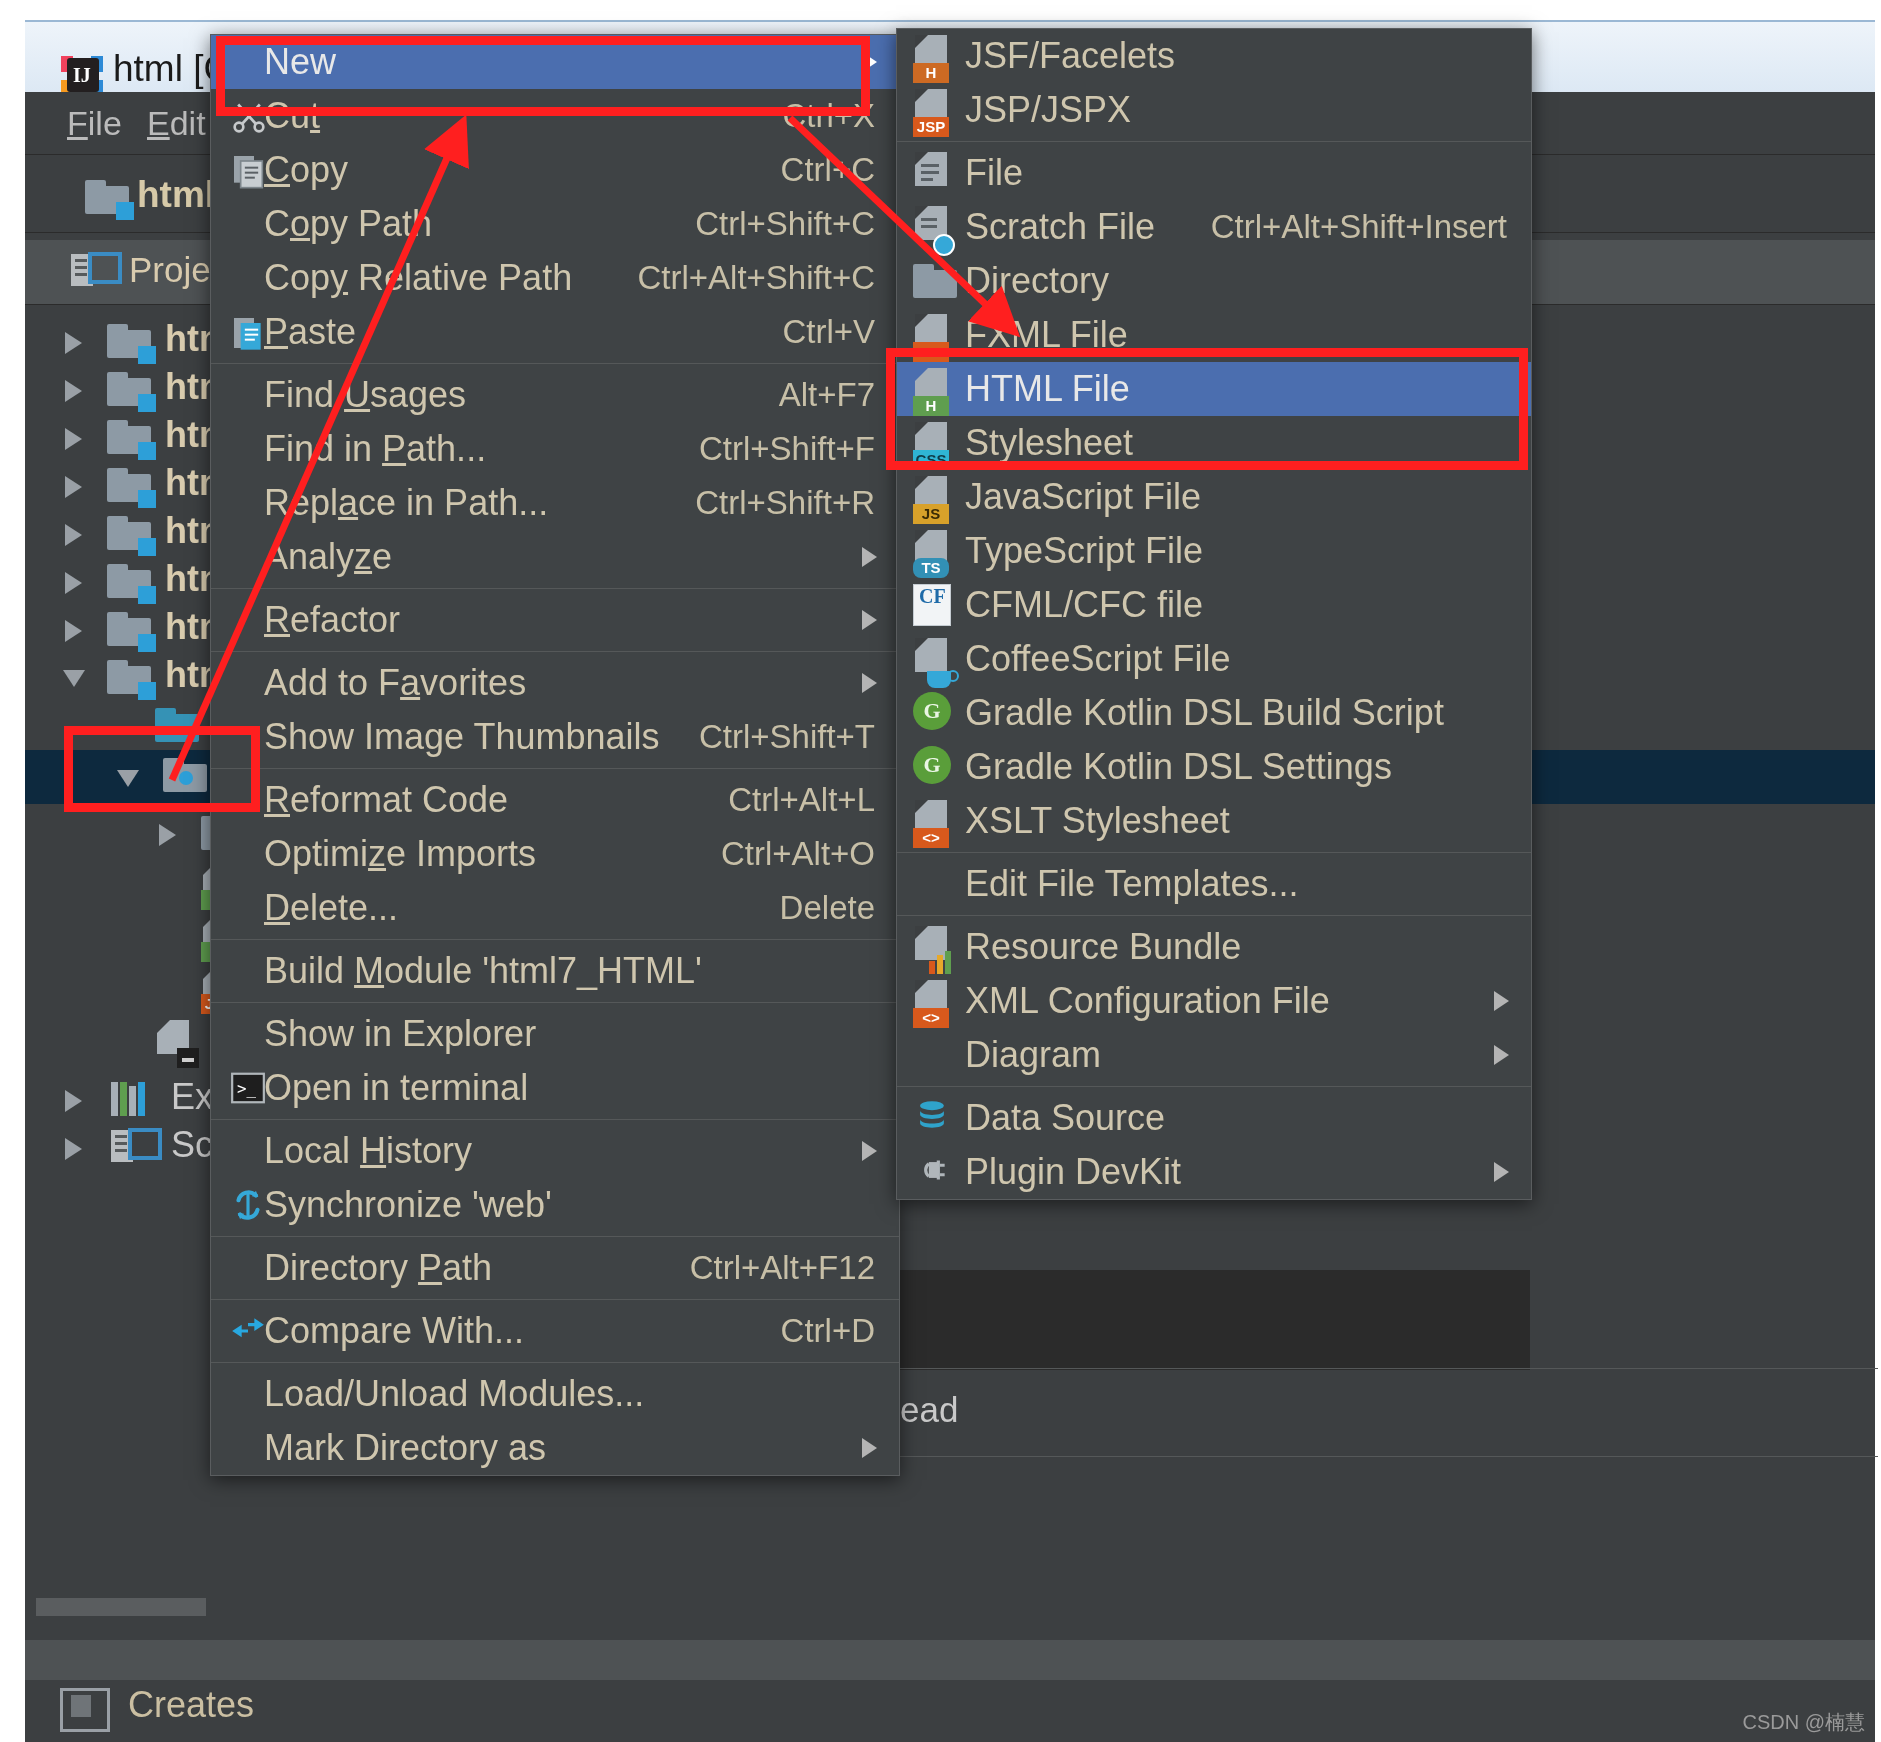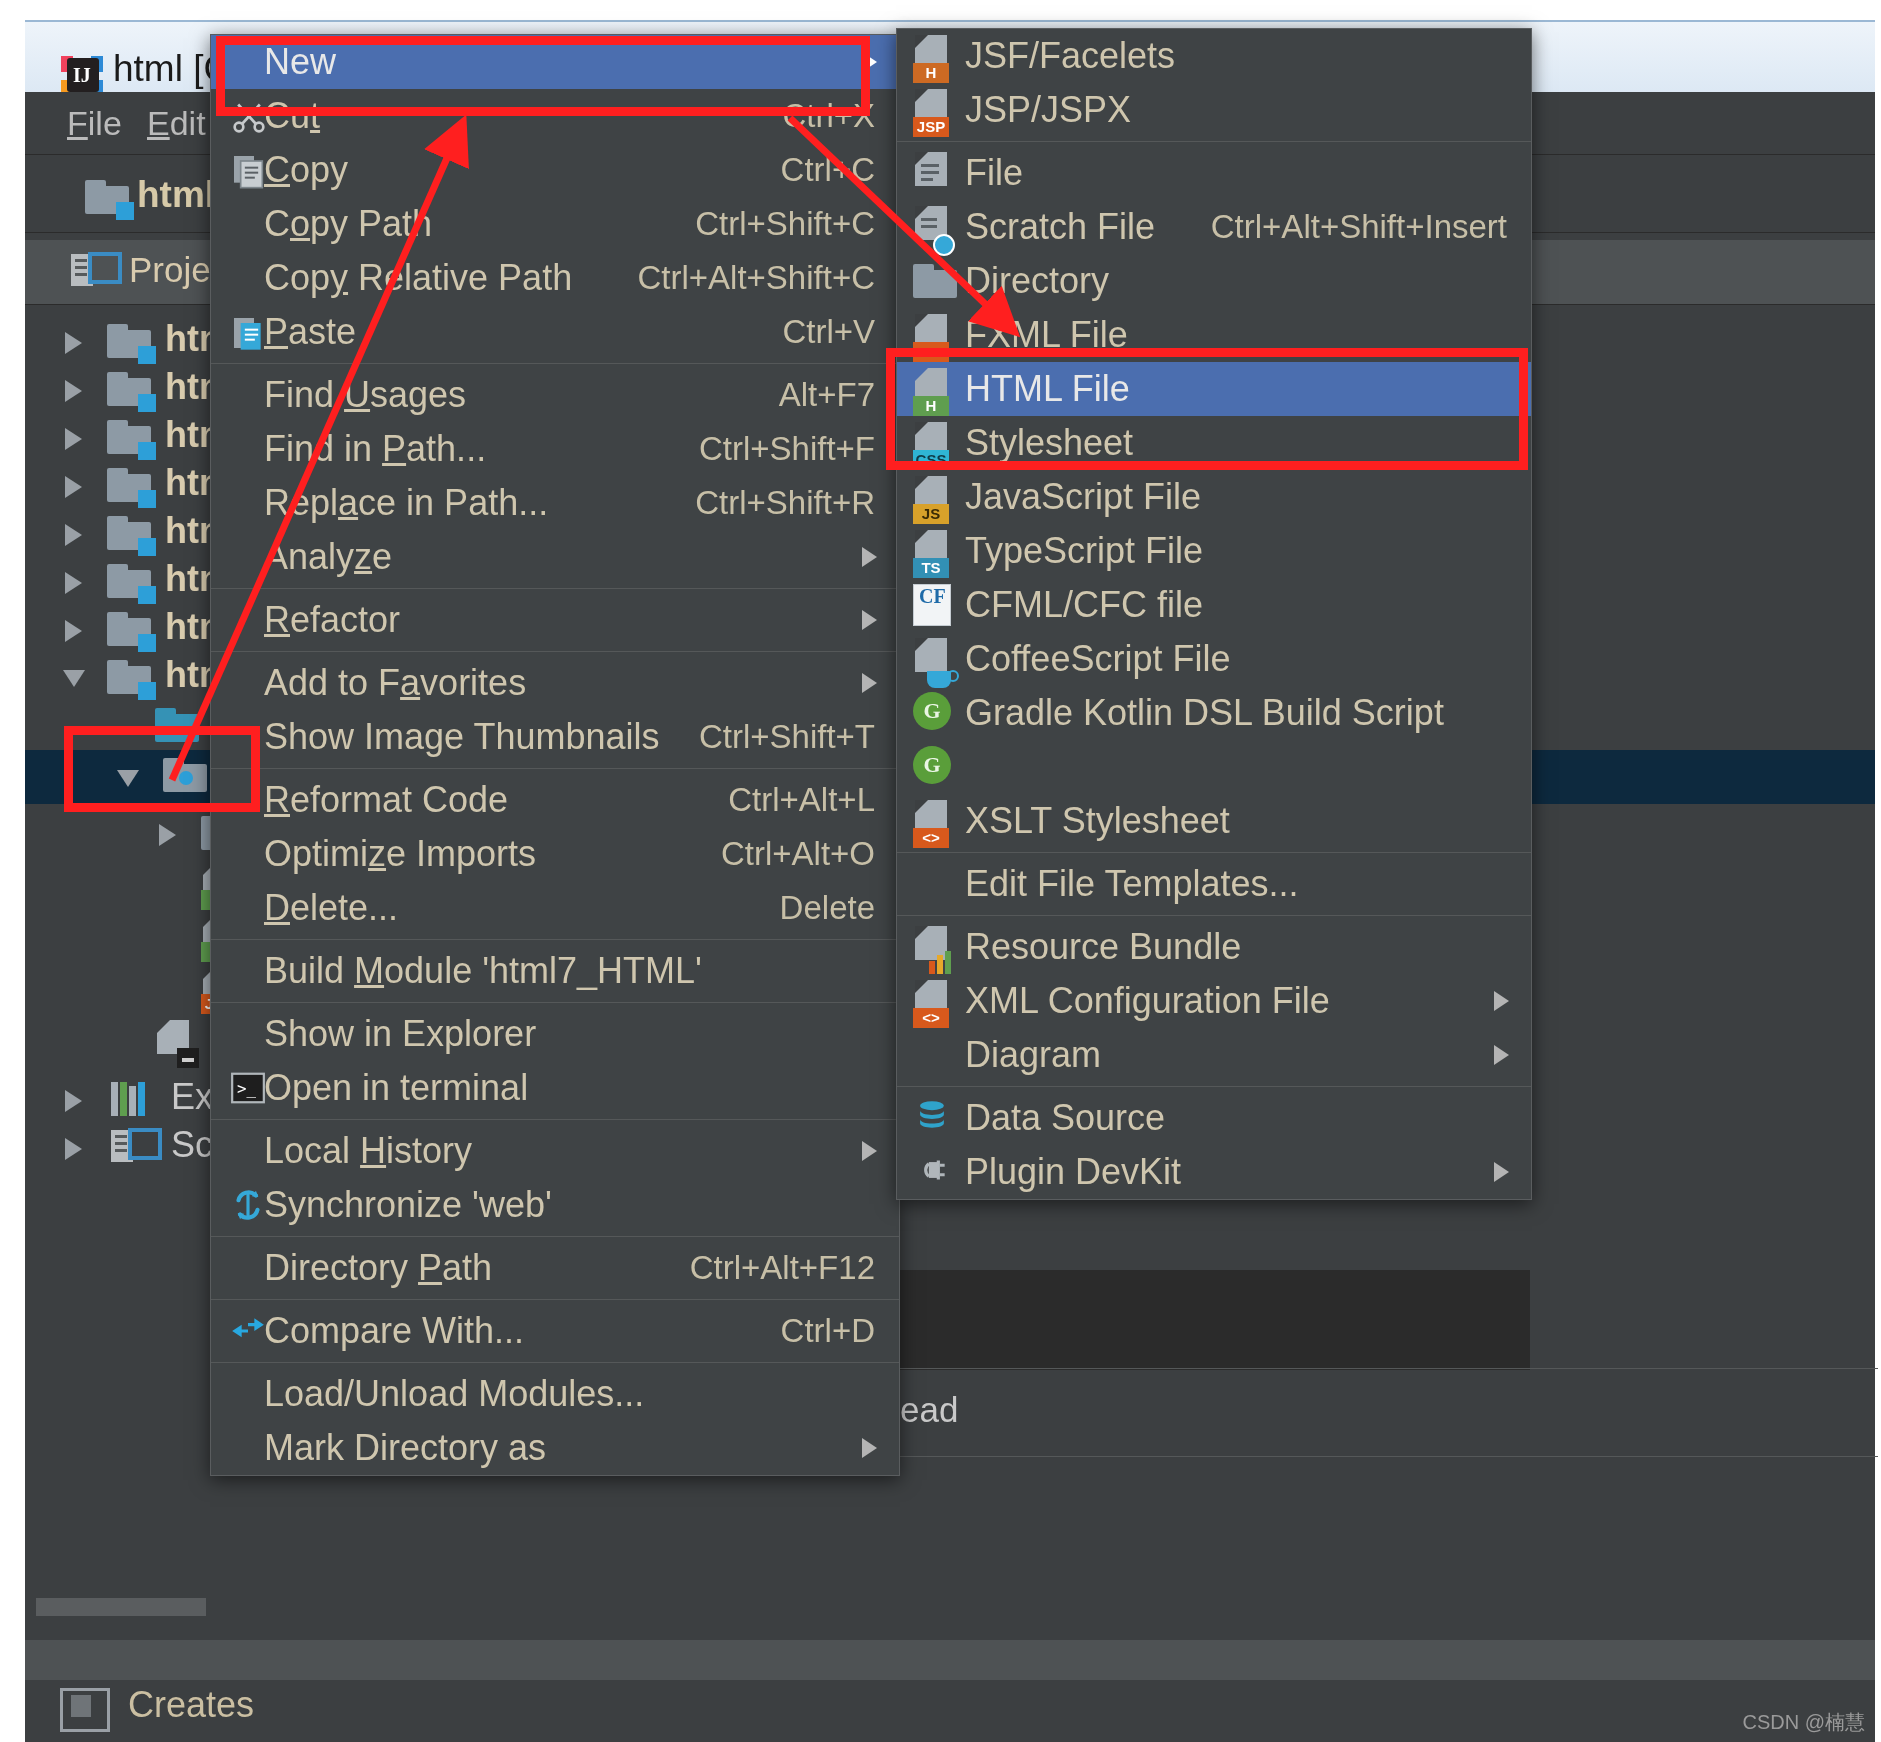--- a/index.html
+++ b/index.html
@@ -57,21 +57,21 @@
   .fic .pg{position:absolute;left:2px;top:0px;width:32px;height:34px;background:#a8b0b7;}
   .fic .corner{position:absolute;left:2px;top:0px;width:13px;height:13px;background:#3c3f41;
       clip-path:polygon(0 0,100% 0,0 100%);}
   .fic .tag{position:absolute;left:0px;bottom:0px;min-width:36px;height:20px;line-height:20px;text-align:center;
       font-size:15px;font-weight:bold;color:#ffffff;font-family:"Liberation Sans",sans-serif;}
   .tag.h-green{background:#5f9e4f;}
   .tag.h-orange{background:#cd6a23;}
   .tag.jsp{background:#d8591c;}
   .tag.css{background:#2fb5d5;color:#103a46;}
   .tag.js{background:#d8a12a;color:#3a2a05;}
-  .tag.ts{background:#3290b5;}
+  .tag.ts{background:#3290b5;border-radius:8px;}
   .tag.xml{background:#d8591c;}
   .tag.api{background:#3290b5;}
 
   
   .cmenu{position:absolute;left:210px;top:34px;width:688px;background:#3f4345;border:1px solid #5a5d5f;
       box-shadow:0 4px 18px rgba(0,0,0,.55);z-index:40;}
   .mi{position:relative;height:54px;}
   .mi .ic{position:absolute;left:18px;top:8px;width:40px;height:40px;}
   .mi .lab{position:absolute;left:53px;top:6px;font-size:36px;color:#cfc6ae;white-space:nowrap;}
   .mi .lab u{text-decoration:underline;}
@@ -541,20 +541,21 @@
     <div class="mi">
       <span class="ic">
         <span style="display:inline-block;width:38px;height:38px;border-radius:50%;background:#5a9e3a;color:#eaf5e4;
              font-size:22px;font-weight:bold;text-align:center;line-height:38px;font-family:'Liberation Serif',serif">G</span></span>
       <span class="lab">Gradle Kotlin DSL Build Script</span>
     </div>
     <div class="mi">
       <span class="ic">
         <span style="display:inline-block;width:38px;height:38px;border-radius:50%;background:#5a9e3a;color:#eaf5e4;
              font-size:22px;font-weight:bold;text-align:center;line-height:38px;font-family:'Liberation Serif',serif">G</span></span>
+      <span class="lab">Gradle Kotlin DSL Settings</span>
     </div>
     <div class="mi">
       <span class="ic">
         <span class="fic"><span class="pg"></span><span class="corner"></span><span class="tag xml">&lt;&gt;</span></span></span>
       <span class="lab">XSLT Stylesheet</span>
     </div>
 
     <div class="msep"></div>
 
     <div class="mi">

